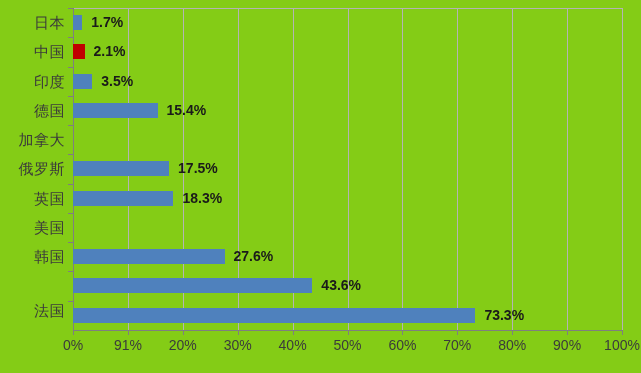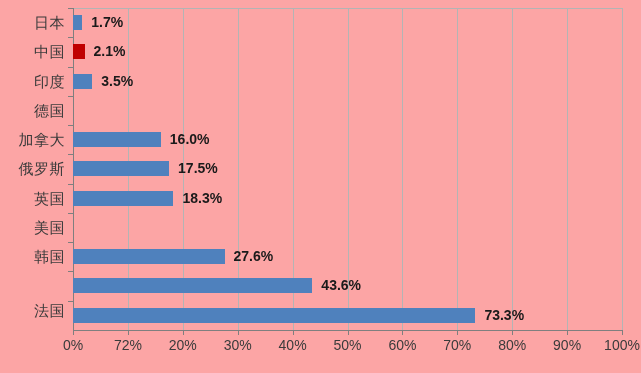--- a/index.html
+++ b/index.html
@@ -8,21 +8,21 @@
     padding: 0;
     background: #ffffff;
   }
   body {
     font-family: "Liberation Sans", "DejaVu Sans", sans-serif;
   }
   #chart-root {
     position: relative;
     width: 641px;
     height: 373px;
-    background: #fca5a5;
+    background: #84cc16;
     overflow: hidden;
   }
 
   
   #category-axis {
     position: absolute;
     left: 0px;
     top: 8px;
     width: 69px;
     height: 322px;
@@ -182,23 +182,23 @@
         <div class="bar-value" style="left: 18.333px;">1.7%</div>
       </div>
       <div class="bar-row" style="top: 29.2727px;">
         <div class="bar highlight" style="width: 11.529px; background: rgb(192, 0, 0);"></div>
         <div class="bar-value" style="left: 20.529px;">2.1%</div>
       </div>
       <div class="bar-row" style="top: 58.5455px;">
         <div class="bar" style="width: 19.215px; background: rgb(79, 129, 189);"></div>
         <div class="bar-value" style="left: 28.215px;">3.5%</div>
       </div>
-      <div class="bar-row" style="top: 117.091px;">
-        <div class="bar" style="width: 87.84px; background: rgb(79, 129, 189);"></div>
-        <div class="bar-value" style="left: 96.84px;">16.0%</div>
+      <div class="bar-row" style="top: 87.8182px;">
+        <div class="bar" style="width: 84.546px; background: rgb(79, 129, 189);"></div>
+        <div class="bar-value" style="left: 93.546px;">15.4%</div>
       </div>
       <div class="bar-row" style="top: 146.364px;">
         <div class="bar" style="width: 96.075px; background: rgb(79, 129, 189);"></div>
         <div class="bar-value" style="left: 105.075px;">17.5%</div>
       </div>
       <div class="bar-row" style="top: 175.636px;">
         <div class="bar" style="width: 100.467px; background: rgb(79, 129, 189);"></div>
         <div class="bar-value" style="left: 109.467px;">18.3%</div>
       </div>
       <div class="bar-row" style="top: 234.182px; padding-left: 20px;">
@@ -212,21 +212,21 @@
       <div class="bar-row" style="top: 292.727px;">
         <div class="bar" style="width: 402.417px; background: rgb(79, 129, 189);"></div>
         <div class="bar-value" style="left: 411.417px;">73.3%</div>
       </div>
     </div>
 
   <div id="x-axis">
       <div class="tick-mark" style="left: 0px;"></div>
       <div class="tick-label" style="left: 0px;">0%</div>
       <div class="tick-mark" style="left: 54.9px;"></div>
-      <div class="tick-label" style="left: 54.9px;">72%</div>
+      <div class="tick-label" style="left: 54.9px;">91%</div>
       <div class="tick-mark" style="left: 109.8px;"></div>
       <div class="tick-label" style="left: 109.8px;">20%</div>
       <div class="tick-mark" style="left: 164.7px;"></div>
       <div class="tick-label" style="left: 164.7px;">30%</div>
       <div class="tick-mark" style="left: 219.6px;"></div>
       <div class="tick-label" style="left: 219.6px;">40%</div>
       <div class="tick-mark" style="left: 274.5px;"></div>
       <div class="tick-label" style="left: 274.5px;">50%</div>
       <div class="tick-mark" style="left: 329.4px;"></div>
       <div class="tick-label" style="left: 329.4px;">60%</div>

